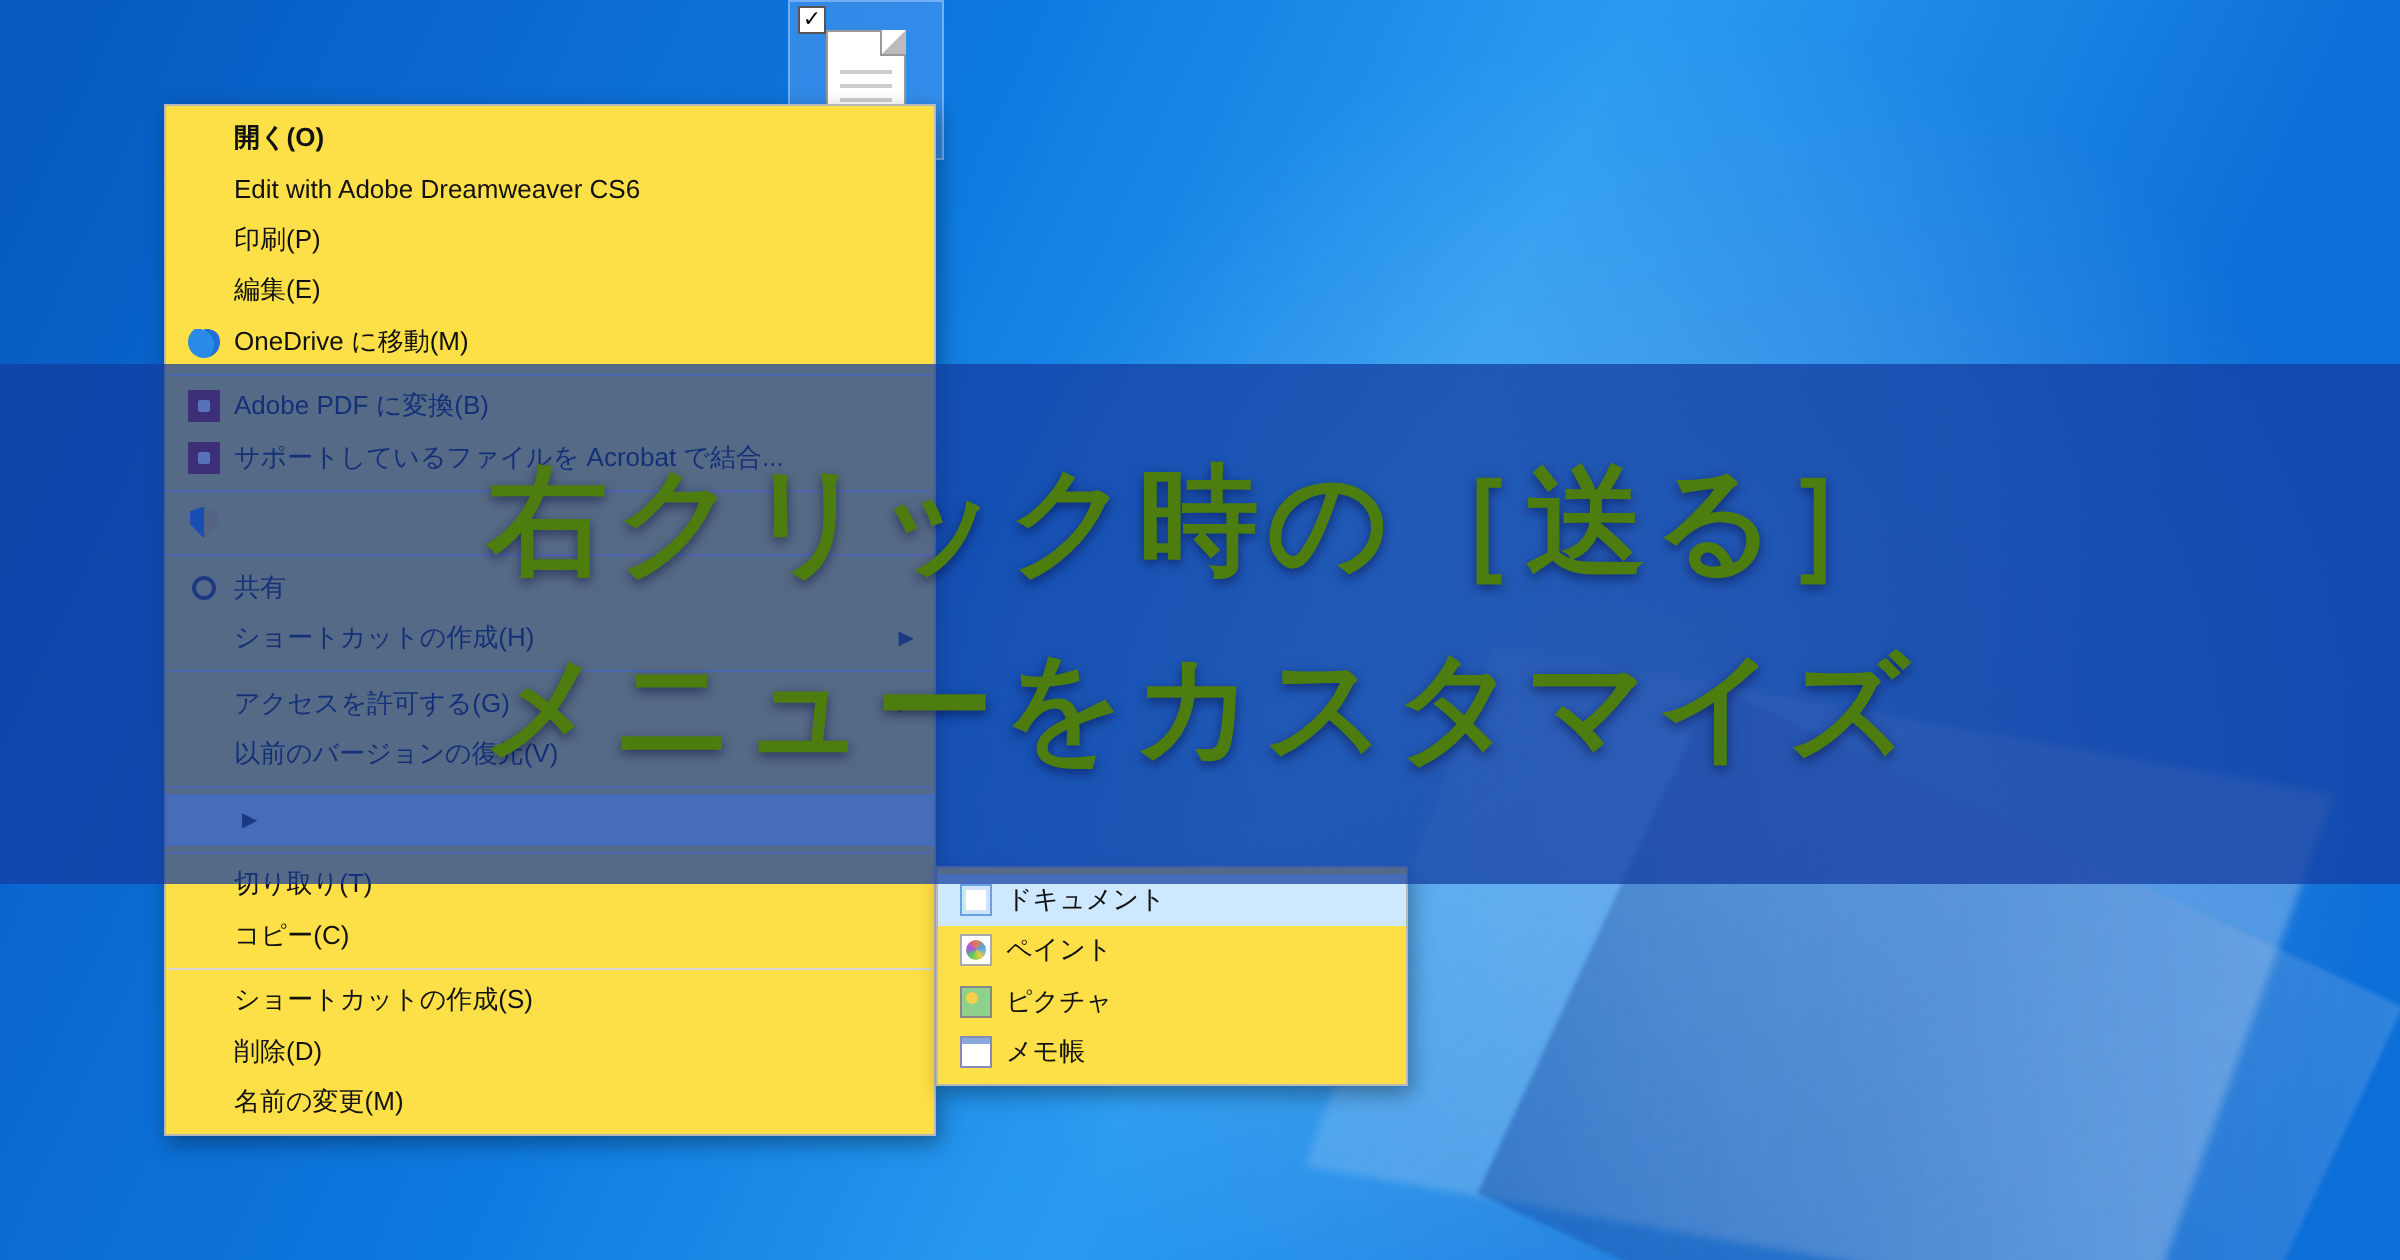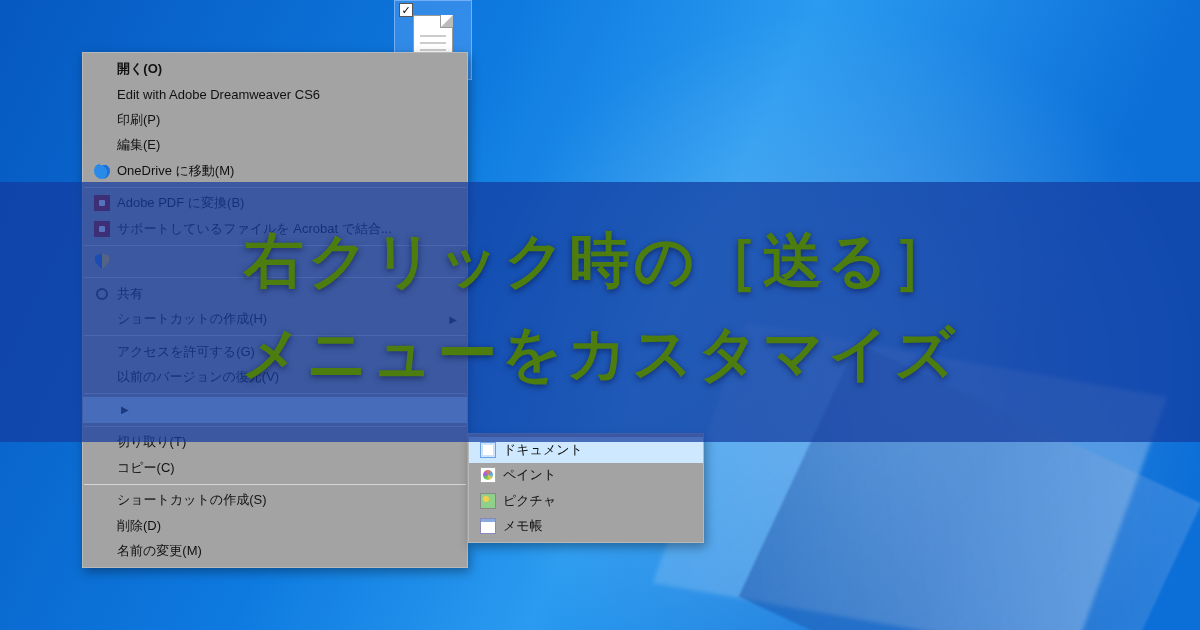--- a/index.html
+++ b/index.html
@@ -61,21 +61,21 @@
       position:absolute; top:2px; left:4px;
       width:14px; height:14px; background:#fff; border:1px solid #555;
       font-size:11px; line-height:12px; text-align:center;
     }
     .file-icon .lines { position:absolute; left:6px; right:6px; top:14px; }
     .file-icon .lines span{ display:block; height:2px; background:#ccc; margin:5px 0;}
 
     
     .ctx-menu {
       position: absolute;
-      background: #a3a3a3;
+      background: #fde047;
       border: 1px solid #b8b8b8;
       box-shadow: 2px 4px 10px rgba(0,0,0,0.35);
       font-size: 13px;
       color: #111;
       padding: 3px 0;
     }
     .ctx-main { left: 82px; top: 52px; width: 386px; }
     .ctx-sub  { left: 468px; top: 433px; width: 236px; }
 
     .ctx-item {

